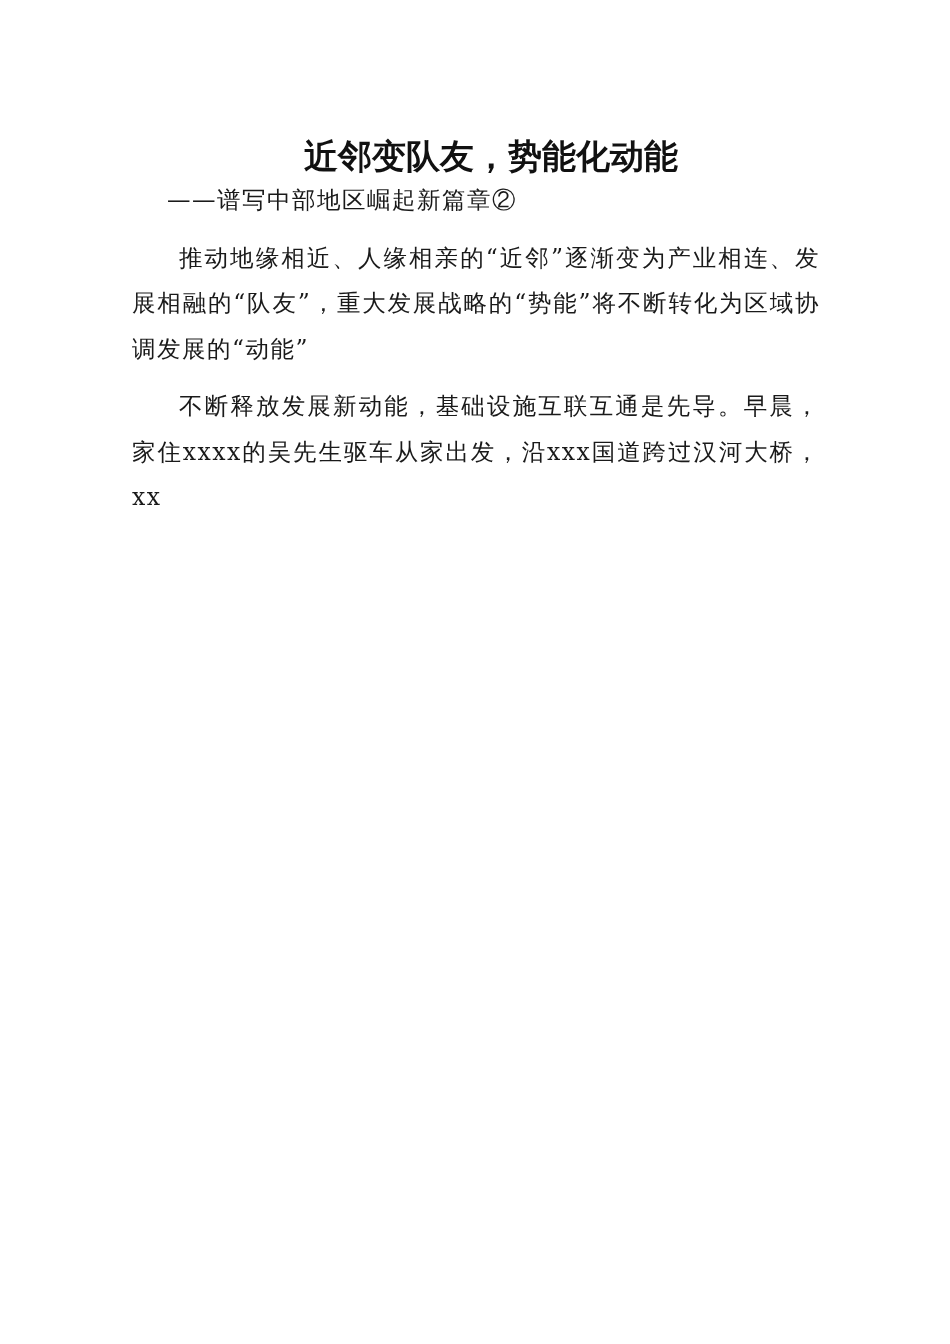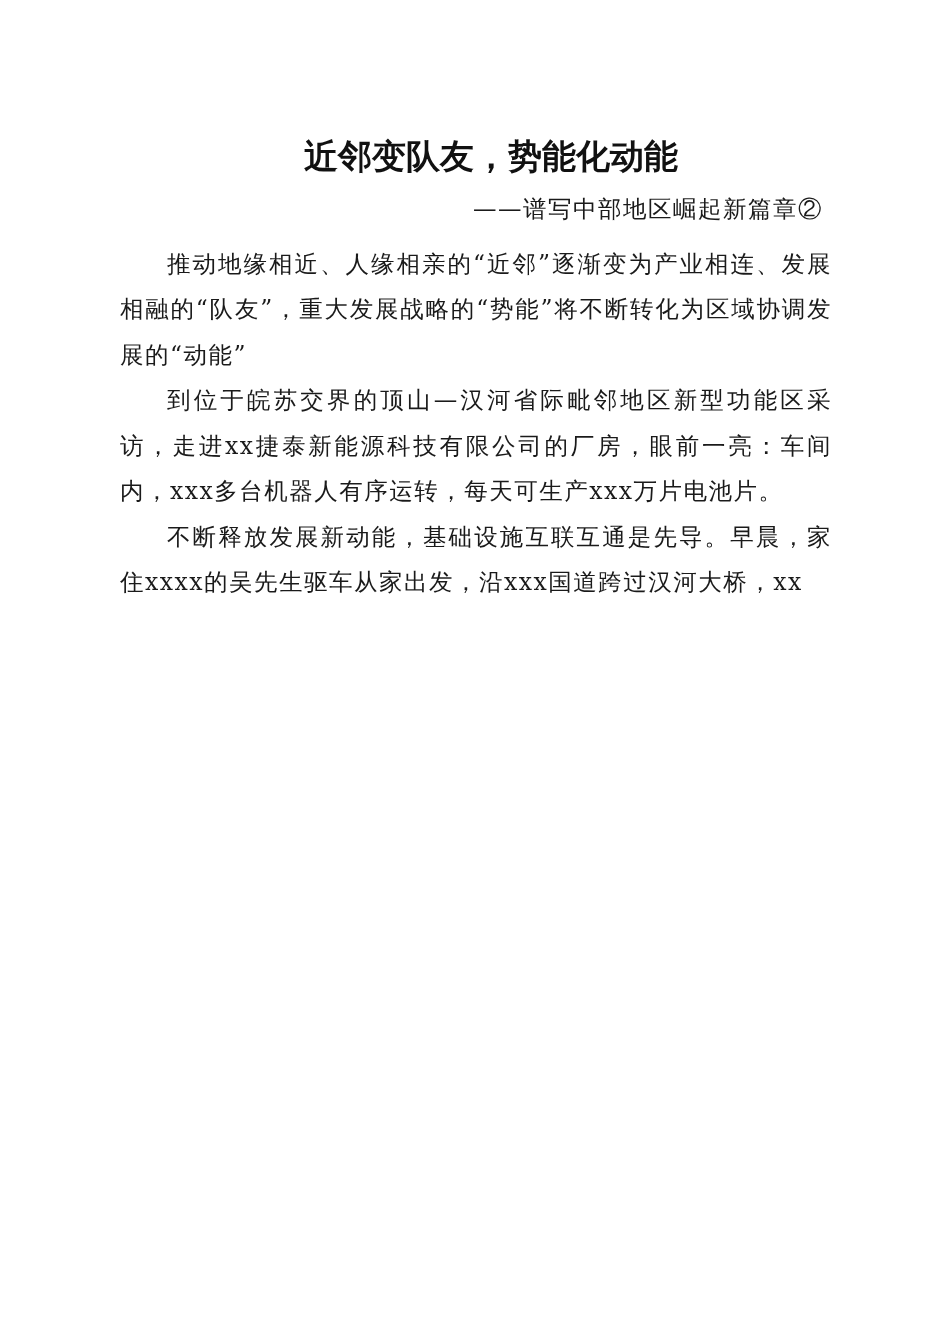--- a/index.html
+++ b/index.html
@@ -10,27 +10,26 @@
     text-align: center;
     font-family: "DejaVu Serif", "Liberation Serif", serif;
     font-weight: bold; font-size: 34px; color: #111; letter-spacing: 0px; padding-left: 16px;
   }
   .body {
     position: absolute; left: 120px; width: 712px; top: 178px;
     font-family: "DejaVu Serif", "Liberation Serif", serif;
     font-size: 23.5px; line-height: 45.5px; color: #1a1a1a;
     letter-spacing: 1.5px;
   }
-  .subtitle { text-indent: 47px; margin: 9px; text-align: right; }
-  .para { text-indent: 47px; margin: 0; text-align: justify; text-align-last: left; }
+  .subtitle { text-indent: 47px; margin: 0; }
+  .para { text-indent: 47px; margin: 12px; text-align: justify; text-align-last: left; }
 </style>
 </head>
 <body>
 
 <div class="page">
   <div class="title">近邻变队友，势能化动能</div>
   <div class="body">
     <p class="subtitle">——谱写中部地区崛起新篇章②</p>
     <p class="para">推动地缘相近、人缘相亲的“近邻”逐渐变为产业相连、发展相融的“队友”，重大发展战略的“势能”将不断转化为区域协调发展的“动能”</p>
-    <p class="para">到位于皖苏交界的顶山—汉河省际毗邻地区新型功能区采访，走进xx捷泰新能源科技有限公司的厂房，眼前一亮：车间内，xxx多台机器人有序运转，每天可生产xxx万片电池片。</p>
     <p class="para">不断释放发展新动能，基础设施互联互通是先导。早晨，家住xxxx的吴先生驱车从家出发，沿xxx国道跨过汉河大桥，xx</p>
   </div>
 </div>
 
 </body></html>

